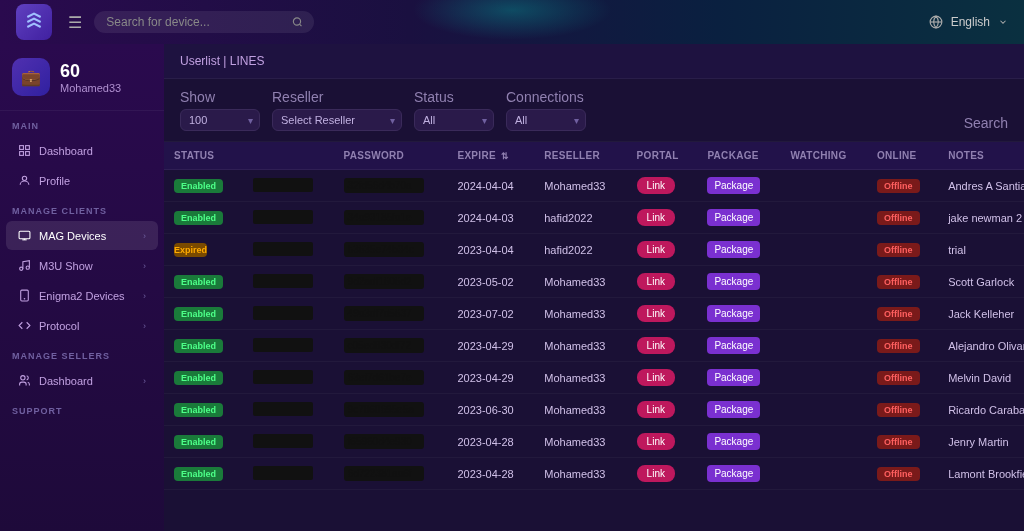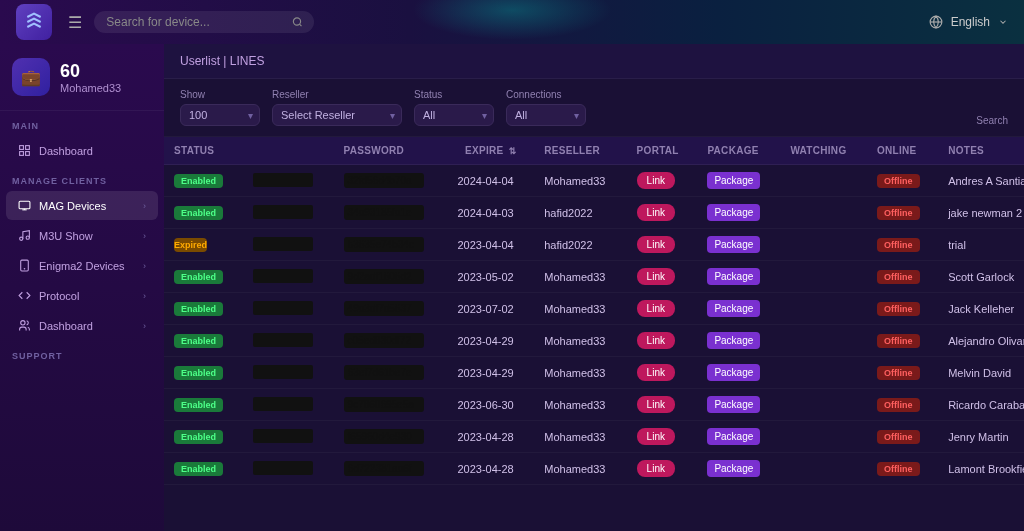--- a/index.html
+++ b/index.html
@@ -136,21 +136,21 @@
 
     
     .filters {
       display: flex; align-items: flex-end; gap: 12px;
       padding: 10px 16px;
       flex-shrink: 0;
       border-bottom: 1px solid rgba(255,255,255,0.04);
       flex-wrap: wrap;
     }
     .filter-group { display: flex; flex-direction: column; gap: 4px; }
-    .filter-label { font-size: 10px; color: #9080b0; }
+    .filter-label { font-size: 14px; color: #9080b0; }
     .filter-select {
       background: #2a1a4a;
       border: 1px solid #3a2a5a;
       border-radius: 6px;
       color: #c0b0e0;
       font-size: 11px;
       padding: 4px 24px 4px 8px;
       outline: none;
       appearance: none;
       cursor: pointer;
@@ -301,20 +301,29 @@
       <div class="sidebar-item-left">
         <svg width="13" height="13" viewBox="0 0 24 24" fill="none" stroke="currentColor" stroke-width="2">
             <rect x="3" y="3" width="7" height="7"></rect>
             <rect x="14" y="3" width="7" height="7"></rect>
             <rect x="3" y="14" width="7" height="7"></rect>
             <rect x="14" y="14" width="7" height="7"></rect>
           </svg>
         <span class="sidebar-item-label">Dashboard</span>
       </div>
     </div>
+    <div class="sidebar-item">
+      <div class="sidebar-item-left">
+        <svg width="13" height="13" viewBox="0 0 24 24" fill="none" stroke="currentColor" stroke-width="2">
+            <circle cx="12" cy="8" r="4"></circle>
+            <path d="M4 20c0-4 3.6-7 8-7s8 3 8 7"></path>
+          </svg>
+        <span class="sidebar-item-label">Profile</span>
+      </div>
+    </div>
 
     <div class="sidebar-section-label">MANAGE CLIENTS</div>
     <div class="sidebar-item active">
       <div class="sidebar-item-left">
         <svg width="13" height="13" viewBox="0 0 24 24" fill="none" stroke="currentColor" stroke-width="2">
             <rect x="2" y="4" width="20" height="14" rx="2"></rect>
             <line x1="8" y1="20" x2="16" y2="20"></line>
             <line x1="12" y1="18" x2="12" y2="20"></line>
           </svg>
         <span class="sidebar-item-label">MAG Devices</span>
@@ -346,20 +355,21 @@
       <div class="sidebar-item-left">
         <svg width="13" height="13" viewBox="0 0 24 24" fill="none" stroke="currentColor" stroke-width="2">
             <polyline points="16 18 22 12 16 6"></polyline>
             <polyline points="8 6 2 12 8 18"></polyline>
           </svg>
         <span class="sidebar-item-label">Protocol</span>
       </div>
       <span class="sidebar-chevron">›</span>
     </div>
 
+    <div class="sidebar-section-label">MANAGE SELLERS</div>
     <div class="sidebar-item">
       <div class="sidebar-item-left">
         <svg width="13" height="13" viewBox="0 0 24 24" fill="none" stroke="currentColor" stroke-width="2">
             <circle cx="9" cy="7" r="4"></circle>
             <path d="M3 21v-2a4 4 0 0 1 4-4h4a4 4 0 0 1 4 4v2"></path>
             <path d="M16 3.13a4 4 0 0 1 0 7.75"></path>
             <path d="M21 21v-2a4 4 0 0 0-3-3.87"></path>
           </svg>
         <span class="sidebar-item-label">Dashboard</span>
       </div>
@@ -412,21 +422,21 @@
       </div>
     </div>
 
     <div class="table-container">
       <table>
         <thead>
           <tr>
             <th>STATUS</th>
             <th></th>
             <th>PASSWORD</th>
-            <th style="cursor:pointer;text-align:center;">EXPIRE <span class="sort-icon">⇅</span></th>
+            <th style="cursor:pointer;">EXPIRE <span class="sort-icon">⇅</span></th>
             <th>RESELLER</th>
             <th>PORTAL</th>
             <th>PACKAGE</th>
             <th>WATCHING</th>
             <th>ONLINE</th>
             <th>NOTES</th>
           </tr>
         </thead>
         <tbody id="table-body">
         <tr>

